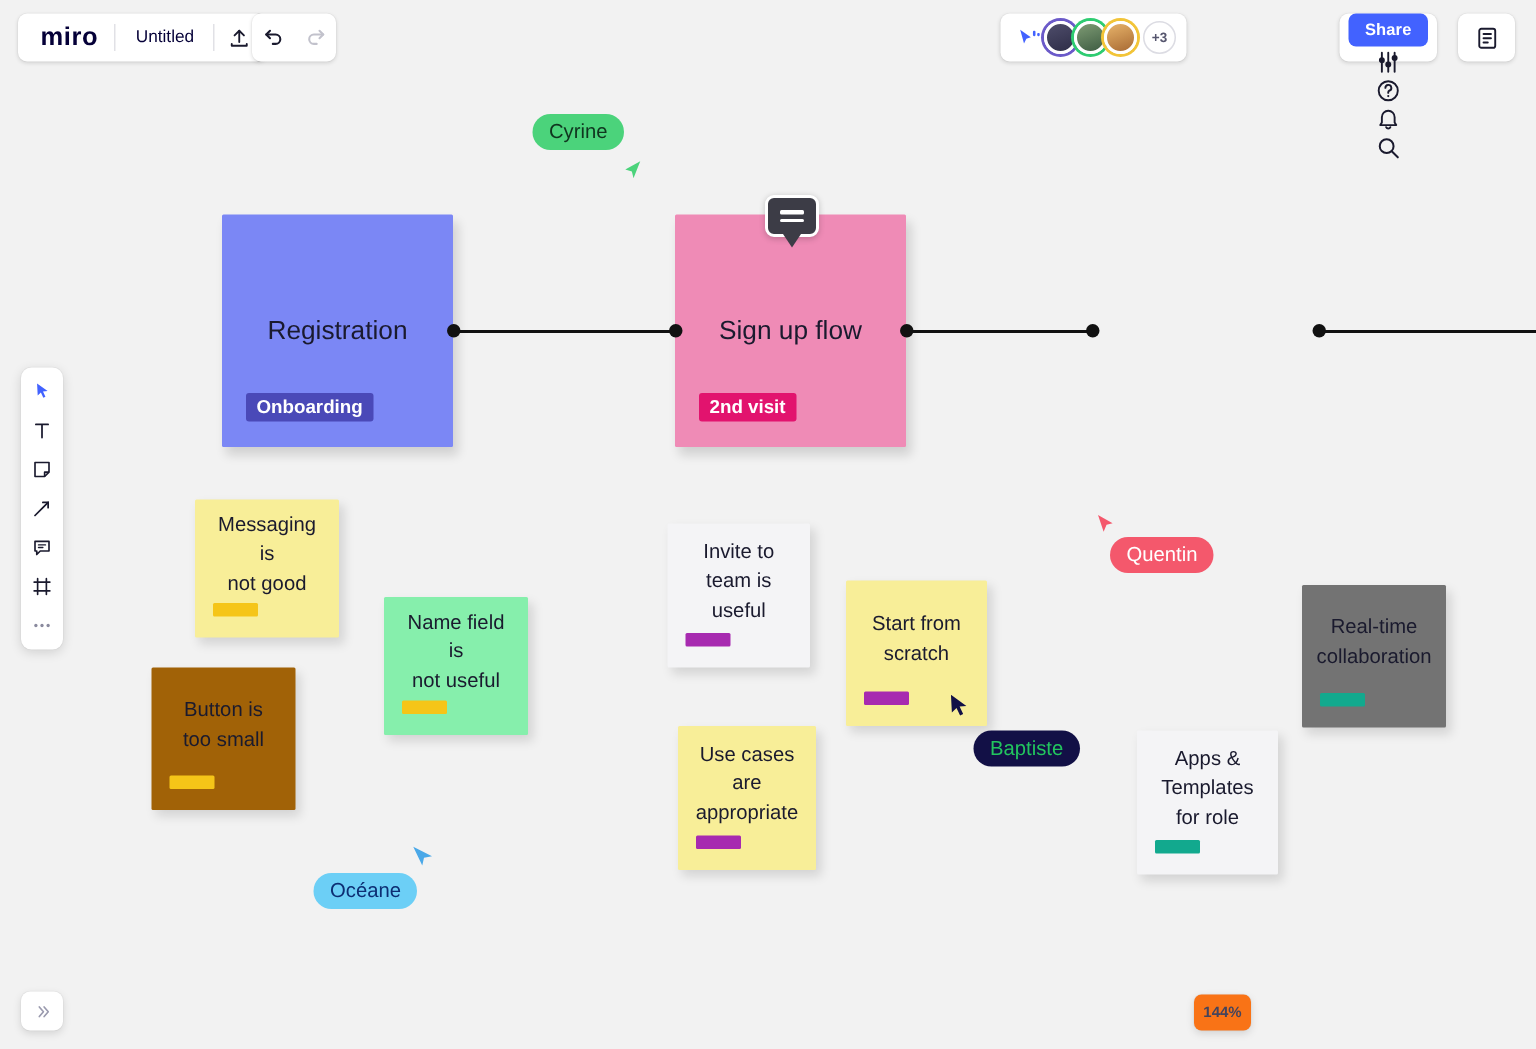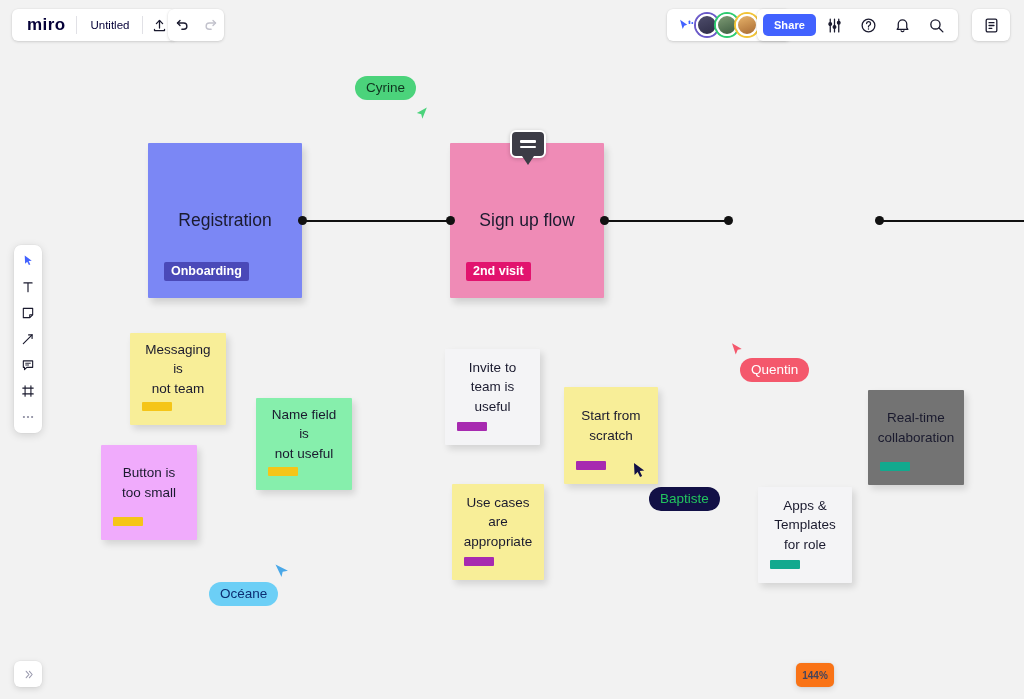--- a/index.html
+++ b/index.html
@@ -48,21 +48,21 @@
   .av-2 { background: linear-gradient(160deg,#7e9b74 0%,#3e5c42 100%); }
   .av-3 { background: linear-gradient(160deg,#e7b36a 0%,#a86a33 100%); }
   .av-more {
     width: 22px; height: 22px; border-radius: 50%; background: #fff;
     border: 1px solid #dcdce3; margin-left: 3px; font-size: 9px;
     font-weight: 700; color: #56566e; display: flex;
     align-items: center; justify-content: center;
   }
   .cursor-share-icon { width: 24px; display:flex; align-items:center; justify-content:center; }
 
-  .grp-actions { right: 66px; padding: 0 6px; gap: 2px; }
+  .grp-actions { right: 66px; padding: 0 6px; gap: 2px; flex-direction: column; }
   .share-btn {
     background: #4262ff; color: #fff; font-size: 11px; font-weight: 700;
     border-radius: 5px; padding: 5px 11px; cursor: pointer;
     letter-spacing: .1px;
   }
   .grp-notes { right: 14px; width: 38px; justify-content: center; }
 
   
   .toolrail {
     position: absolute; left: 14px; top: 245px; width: 28px;
@@ -311,31 +311,31 @@
         <i></i>
     </div>
     <div class="cdot" style="left:446px; top:166px;"></div>
     <div class="cdot" style="left:600px; top:166px;"></div>
 
     <div class="cdot" style="left:724px; top:166px;"></div>
     <div class="cdot" style="left:875px; top:166px;"></div>
 
     <div class="sticky" style="left:130px; top:283px; width:96px; height:92px; background:#f8ee98;">
       <div class="st-text">Messaging is
-not team</div>
+not good</div>
       <div class="st-bar" style="background:#f5c518;"></div>
     </div>
 
     <div class="sticky" style="left:256px; top:348px; width:96px; height:92px; background:#86efac;">
       <div class="st-text">Name field is
 not useful</div>
       <div class="st-bar" style="background:#f5c518;"></div>
     </div>
 
-    <div class="sticky" style="left:101px; top:395px; width:96px; height:95px; background:#f0abfc;">
+    <div class="sticky" style="left:101px; top:395px; width:96px; height:95px; background:#a16207;">
       <div class="st-text">Button is
 too small</div>
       <div class="st-bar" style="background:#f5c518;"></div>
     </div>
 
     <div class="sticky" style="left:445px; top:299px; width:95px; height:96px; background:#f4f4f6;">
       <div class="st-text">Invite to
 team is
 useful</div>
       <div class="st-bar" style="background:#a72ab0;"></div>

